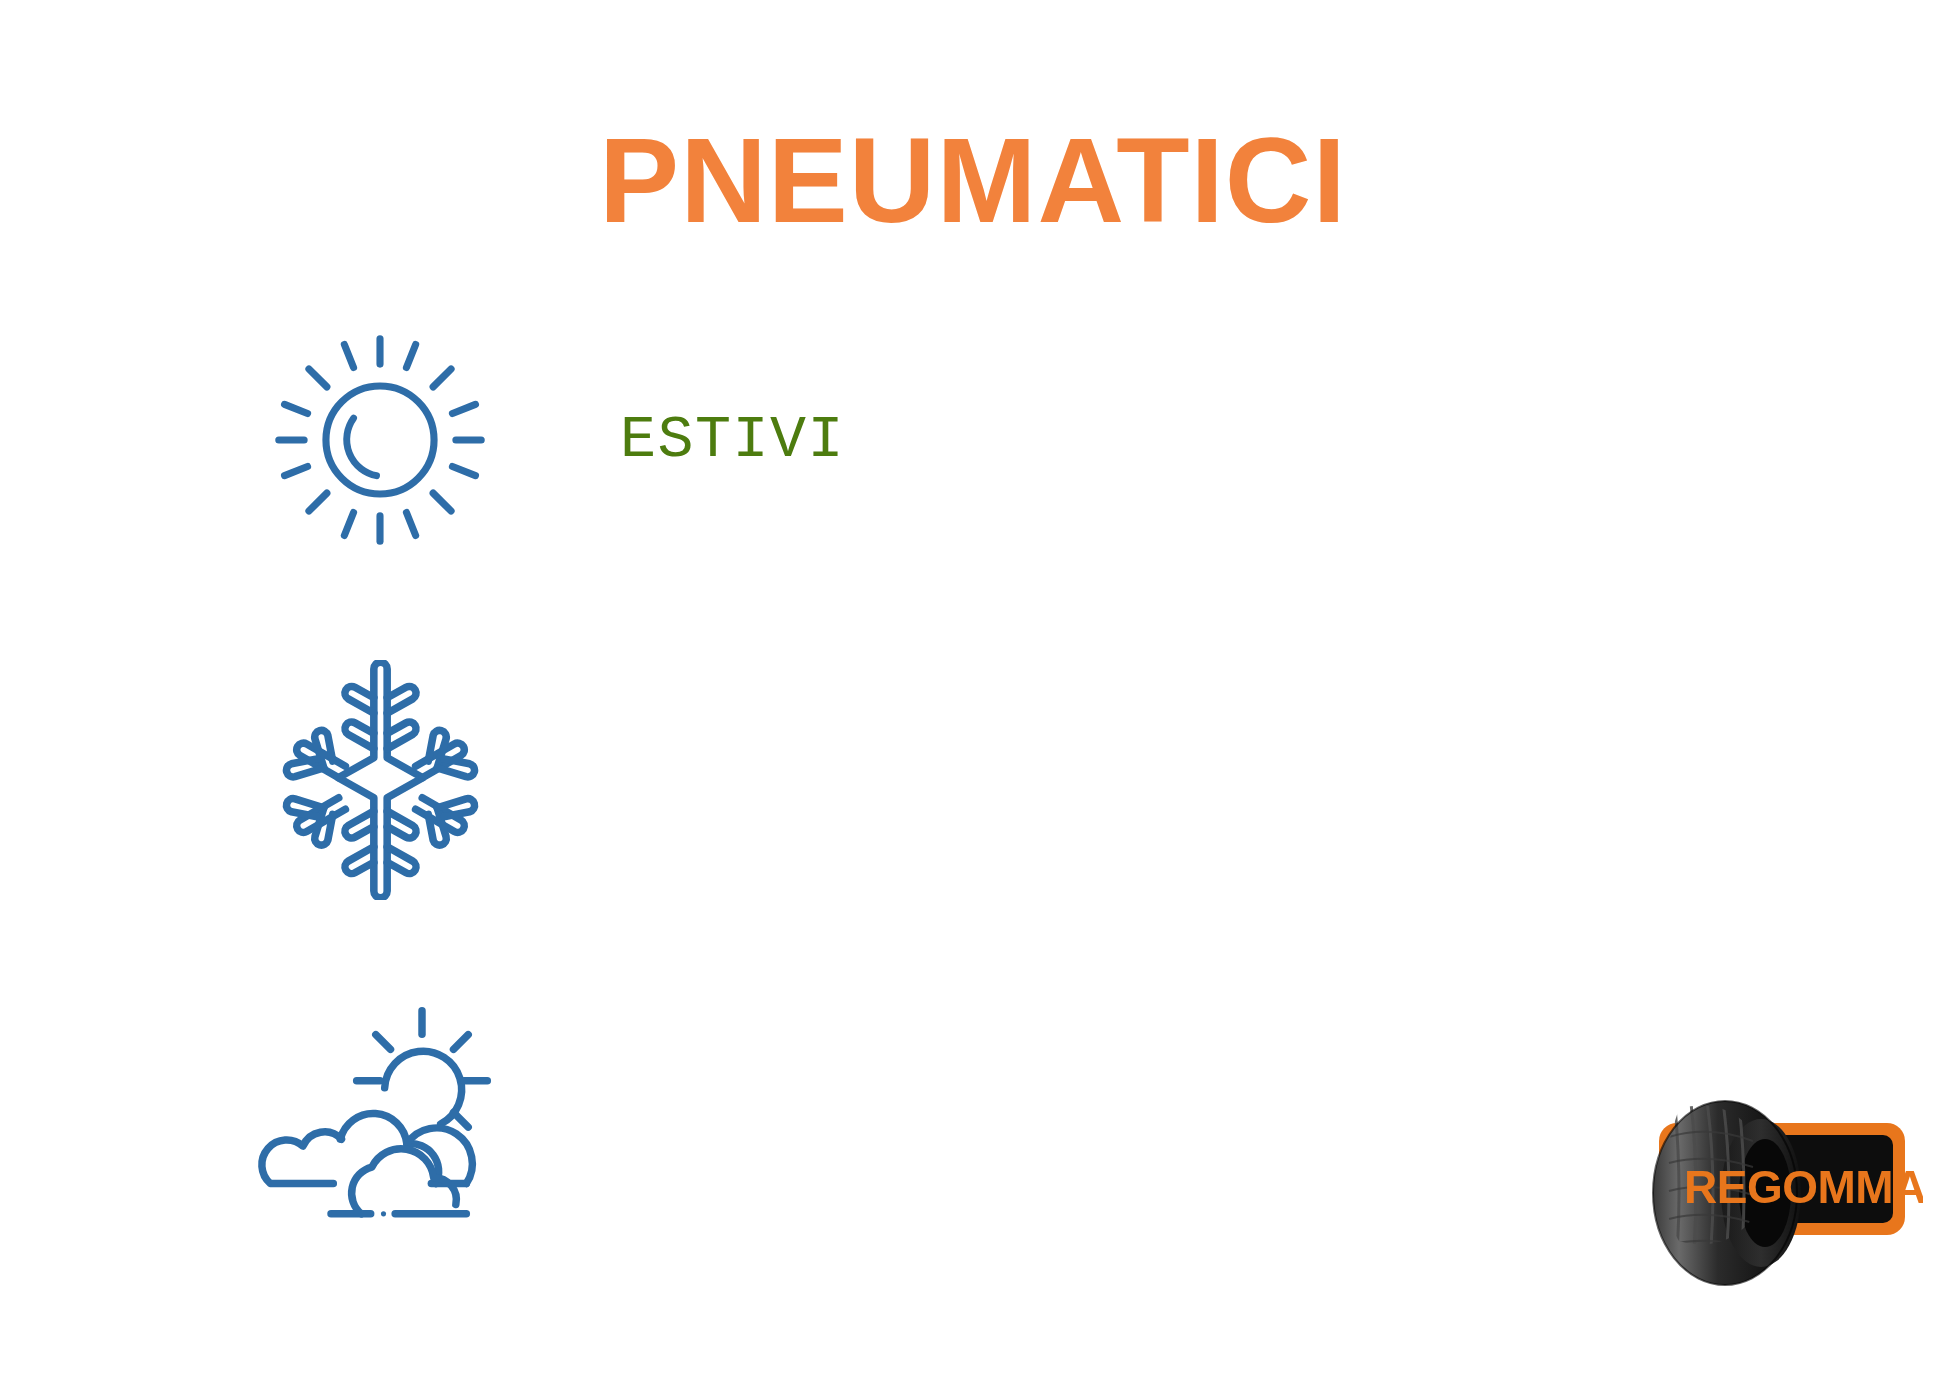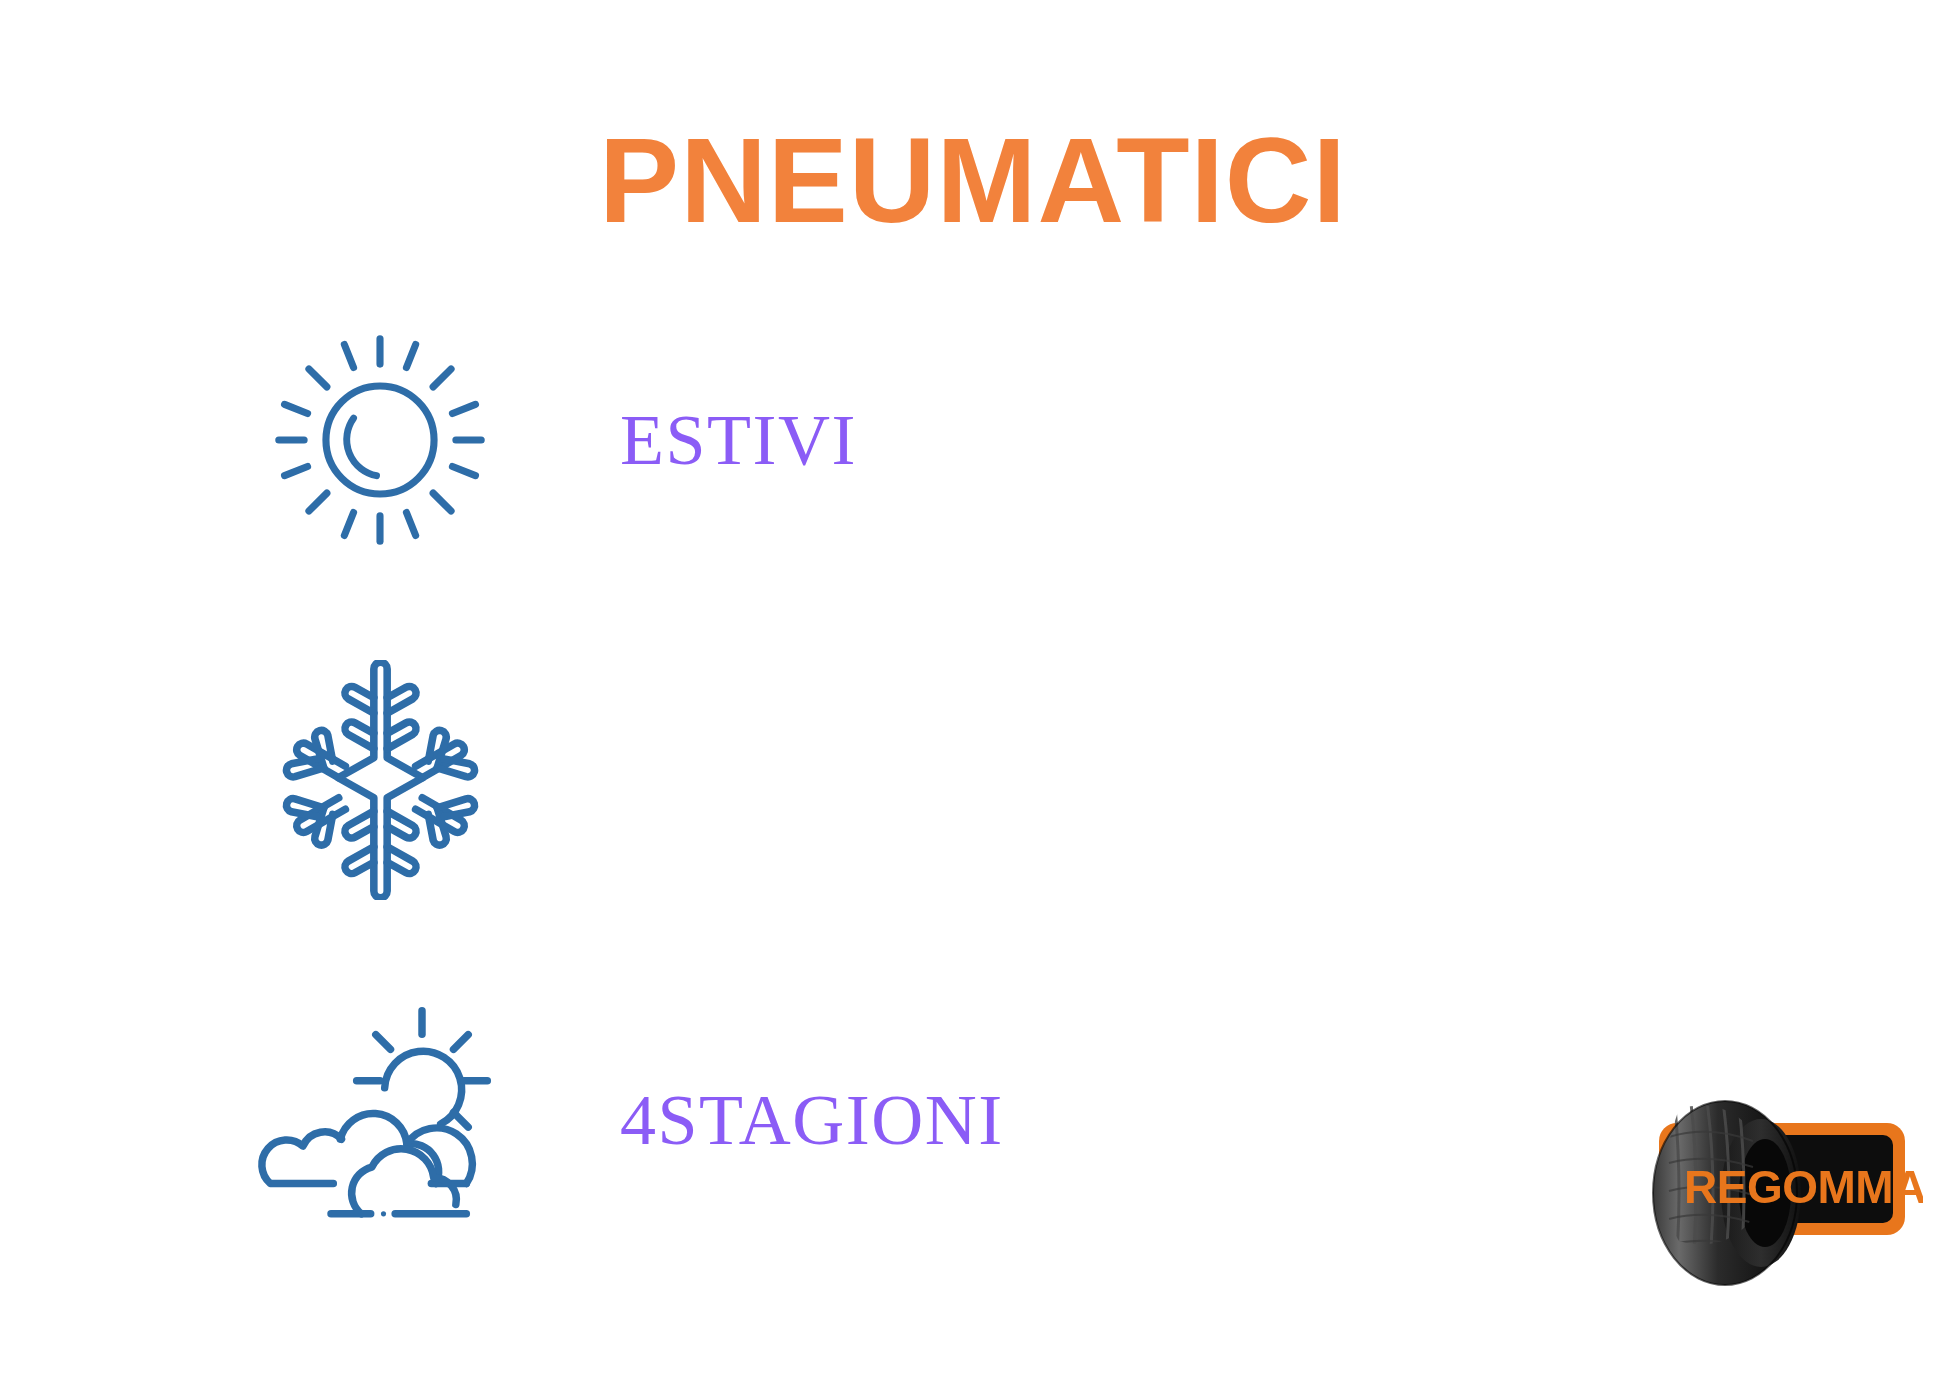--- a/index.html
+++ b/index.html
@@ -62,27 +62,27 @@
   }
   .icon-cell svg { display: block; }
 
   .label-cell {
     flex: 1 1 auto;
     display: flex;
     align-items: center;
     padding-left: 90px;
   }
   .row-label {
-    color: #8b5cf6;
-    font-size: 72px;
+    color: #4d7c0f;
+    font-size: 60px;
     font-weight: 400;
     letter-spacing: 1.5px;
     line-height: 1;
     white-space: nowrap;
-    font-family: Liberation Serif, serif;
+    font-family: Liberation Mono, monospace;
   }
 
   
   .logo {
     position: absolute;
     left: 1613px;
     top: 1081px;
     width: 310px;
     height: 225px;
   }
@@ -191,23 +191,20 @@
 
           <path d="M43.5 58 a10 10 0 0 0 -16.5 3 a10.5 10.5 0 0 0 -14 16 L40 77"></path>
 
           <path d="M52 90 a11.5 11.5 0 0 1 4.5 -20 a14 14 0 0 1 26.5 4.5 a9.5 9.5 0 0 1 9.5 11.5"></path>
           <path d="M39 90 L56 90"></path>
           <path d="M66.5 90 L97 90"></path>
           <circle cx="61.5" cy="90" r="1.1" fill="#2E6DA8" stroke="none"></circle>
         </g>
       </svg>
     </div>
-    <div class="label-cell">
-      <span class="row-label">4STAGIONI</span>
-    </div>
   </div>
 
   <div class="logo">
     <svg width="310" height="225" viewBox="0 0 310 225" aria-hidden="true">
       <defs>
         <linearGradient id="tireGrad" x1="0" y1="0" x2="1" y2="0">
           <stop offset="0%" stop-color="#3a3a3a"></stop>
           <stop offset="18%" stop-color="#6a6a6a"></stop>
           <stop offset="45%" stop-color="#2b2b2b"></stop>
           <stop offset="75%" stop-color="#171717"></stop>

